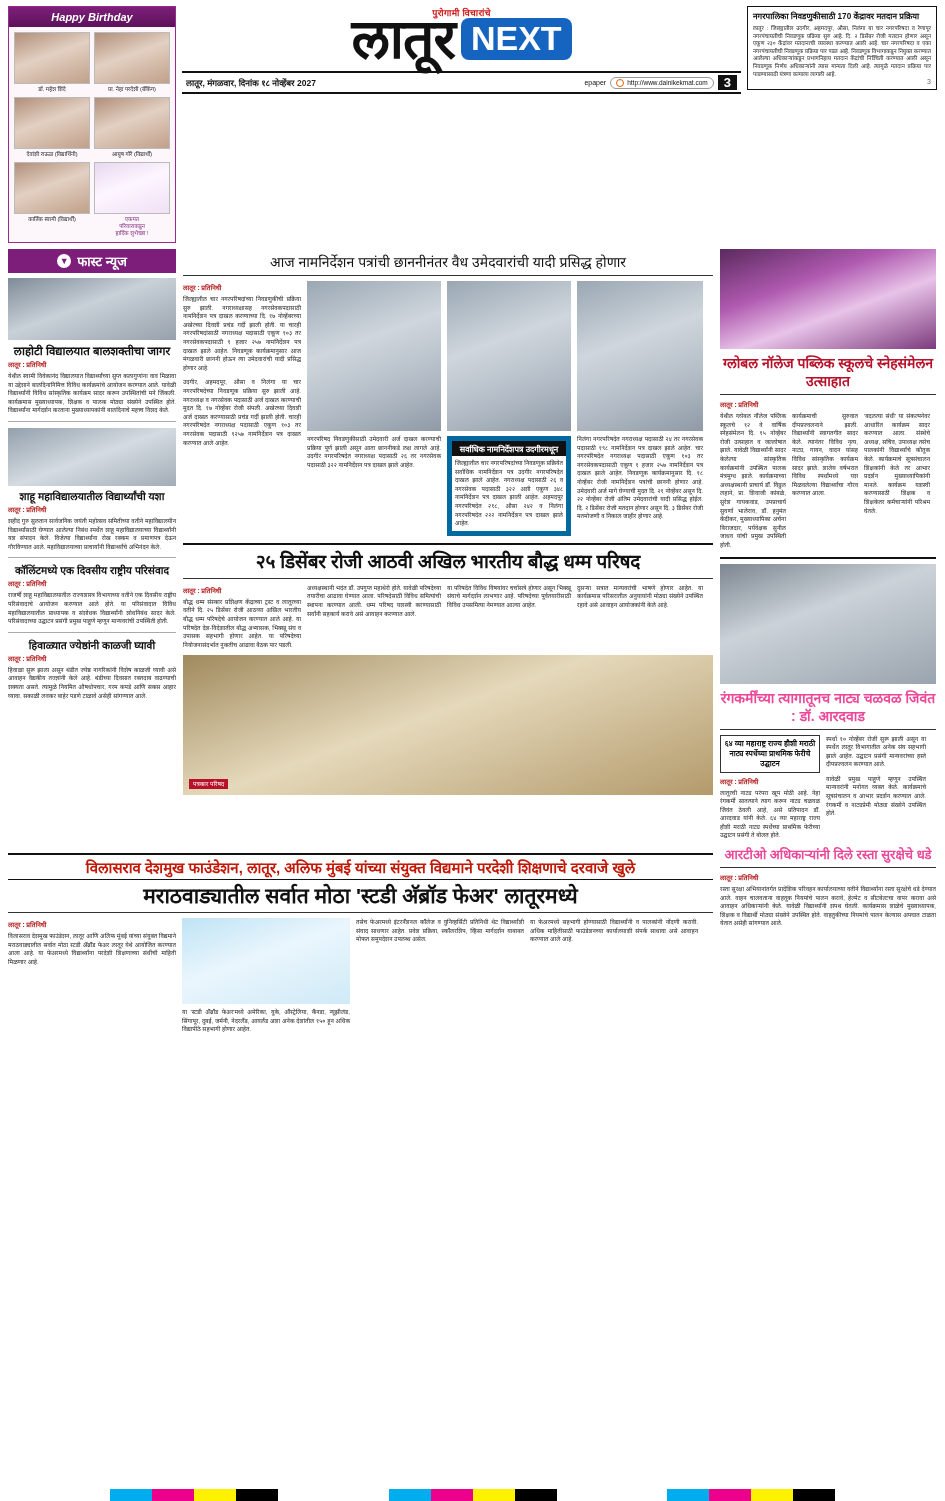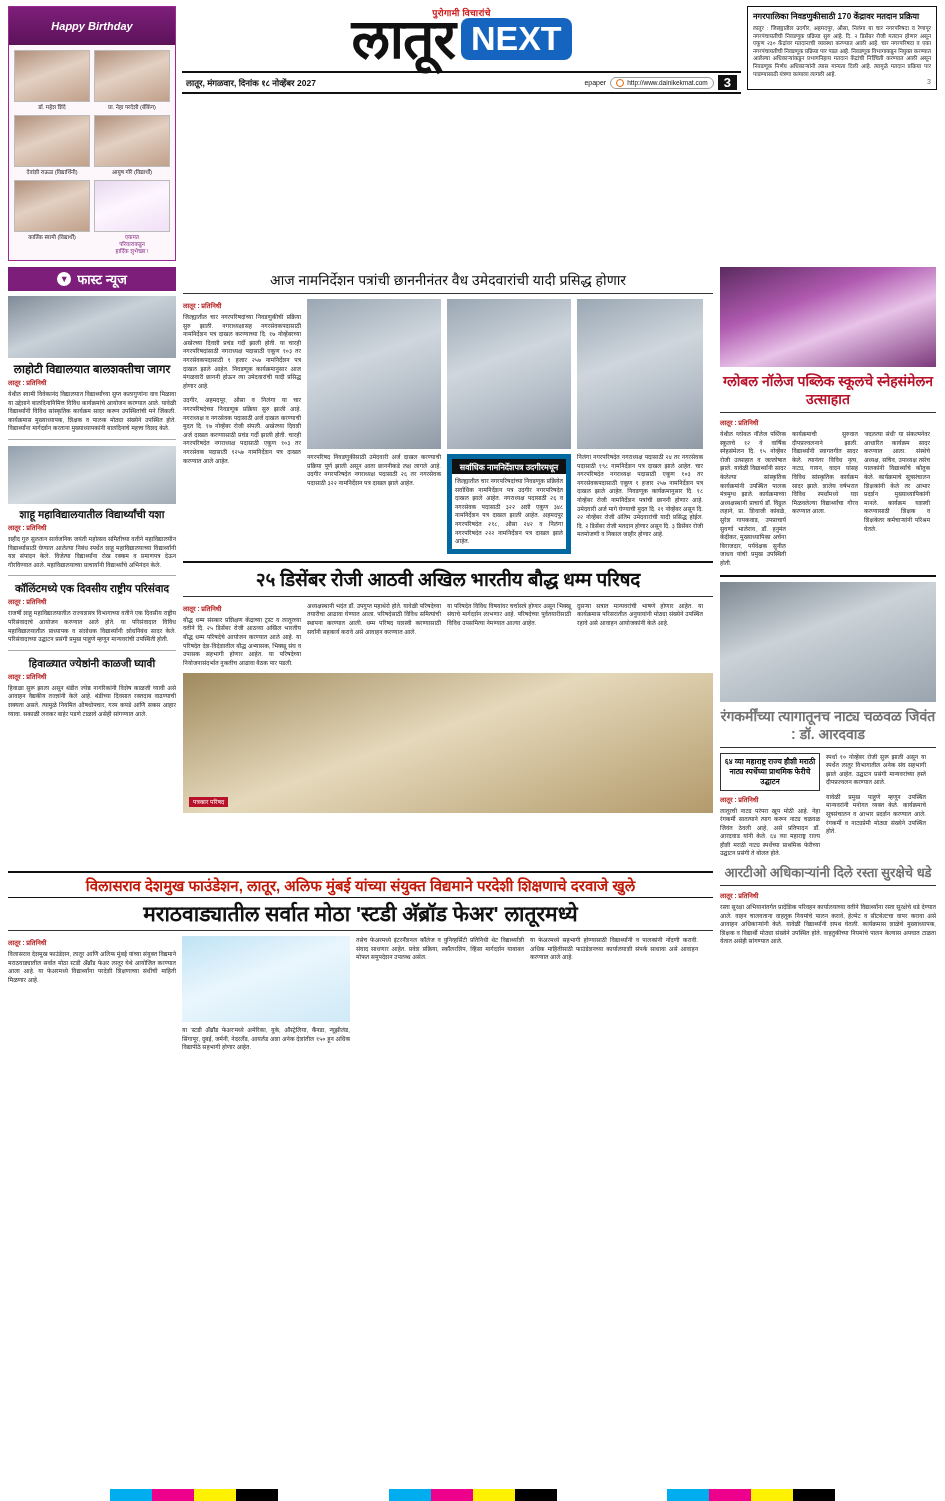--- a/index.html
+++ b/index.html
@@ -23,21 +23,21 @@
   }
   .byline { font-size:6.5px; font-weight:bold; color:#b32020; margin:2px 0 3px 0;}
 
   
   .topwrap { display:flex; gap:6px; align-items:flex-start; }
   .bday {
     width:168px; border:1px solid #9b2a8e; background:#fdf6fb;
   }
   .bday-hd {
     background:linear-gradient(#7d1f7a,#5c1259); color:#fff; text-align:center;
-    font-size:11px; font-weight:bold; padding:13px 0; font-style:italic;
+    font-size:11px; font-weight:bold; padding:4px 0; font-style:italic;
   }
   .bday-grid { display:grid; grid-template-columns:1fr 1fr; gap:4px; padding:5px; }
   .bcell { text-align:center; }
   .bphoto { width:100%; height:52px; border:1px solid #bbb; display:block; }
   .bname { font-size:5.6px; line-height:7px; margin-top:2px; color:#222;}
 
   .masthead { flex:1; position:relative; }
   .ekmat { text-align:center; margin-bottom:-6px; }
   .ekmat .l1 { color:#d11a1a; font-size:9px; font-weight:bold; letter-spacing:.3px;}
   .ekmat .l2 { color:#d11a1a; font-size:20px; font-weight:bold; line-height:17px;}
@@ -78,21 +78,21 @@
   .subhead { font-size:14px; font-weight:normal; text-align:center; margin-top:3px; }
   .cols3 { display:flex; gap:6px; }
   .cols2 { display:flex; gap:6px; }
   .cols4 { display:flex; gap:6px; }
 
   .boxnews { border:5px solid #0369a1; padding:3px; }
   .boxnews .bh { background:#111; color:#fff; font-size:8px; font-weight:bold; text-align:center; padding:2px; margin:-3px -3px 3px -3px;}
 
   
   .rh { font-size:14px; font-weight:bold; line-height:18px; text-align:center; color:#b8122a; }
-  .rh2 { font-size:14px; font-weight:bold; line-height:18px; text-align:center; color:#737373; }
+  .rh2 { font-size:14px; font-weight:bold; line-height:18px; text-align:center; color:#ec4899; }
 
   
   .banner { border-top:2px solid #111; border-bottom:1px solid #111; margin-top:7px; padding:2px 0; text-align:center; }
   .banner .t { color:#c21807; font-size:15px; font-weight:bold; }
   .bighead2 { font-size:21px; font-weight:bold; text-align:center; line-height:25px; margin-top:3px;}
 
   
   .cmyk { position:absolute; left:0; bottom:0; width:945px; height:12px; display:flex; }
   .cmyk i { display:block; height:12px; }
 

